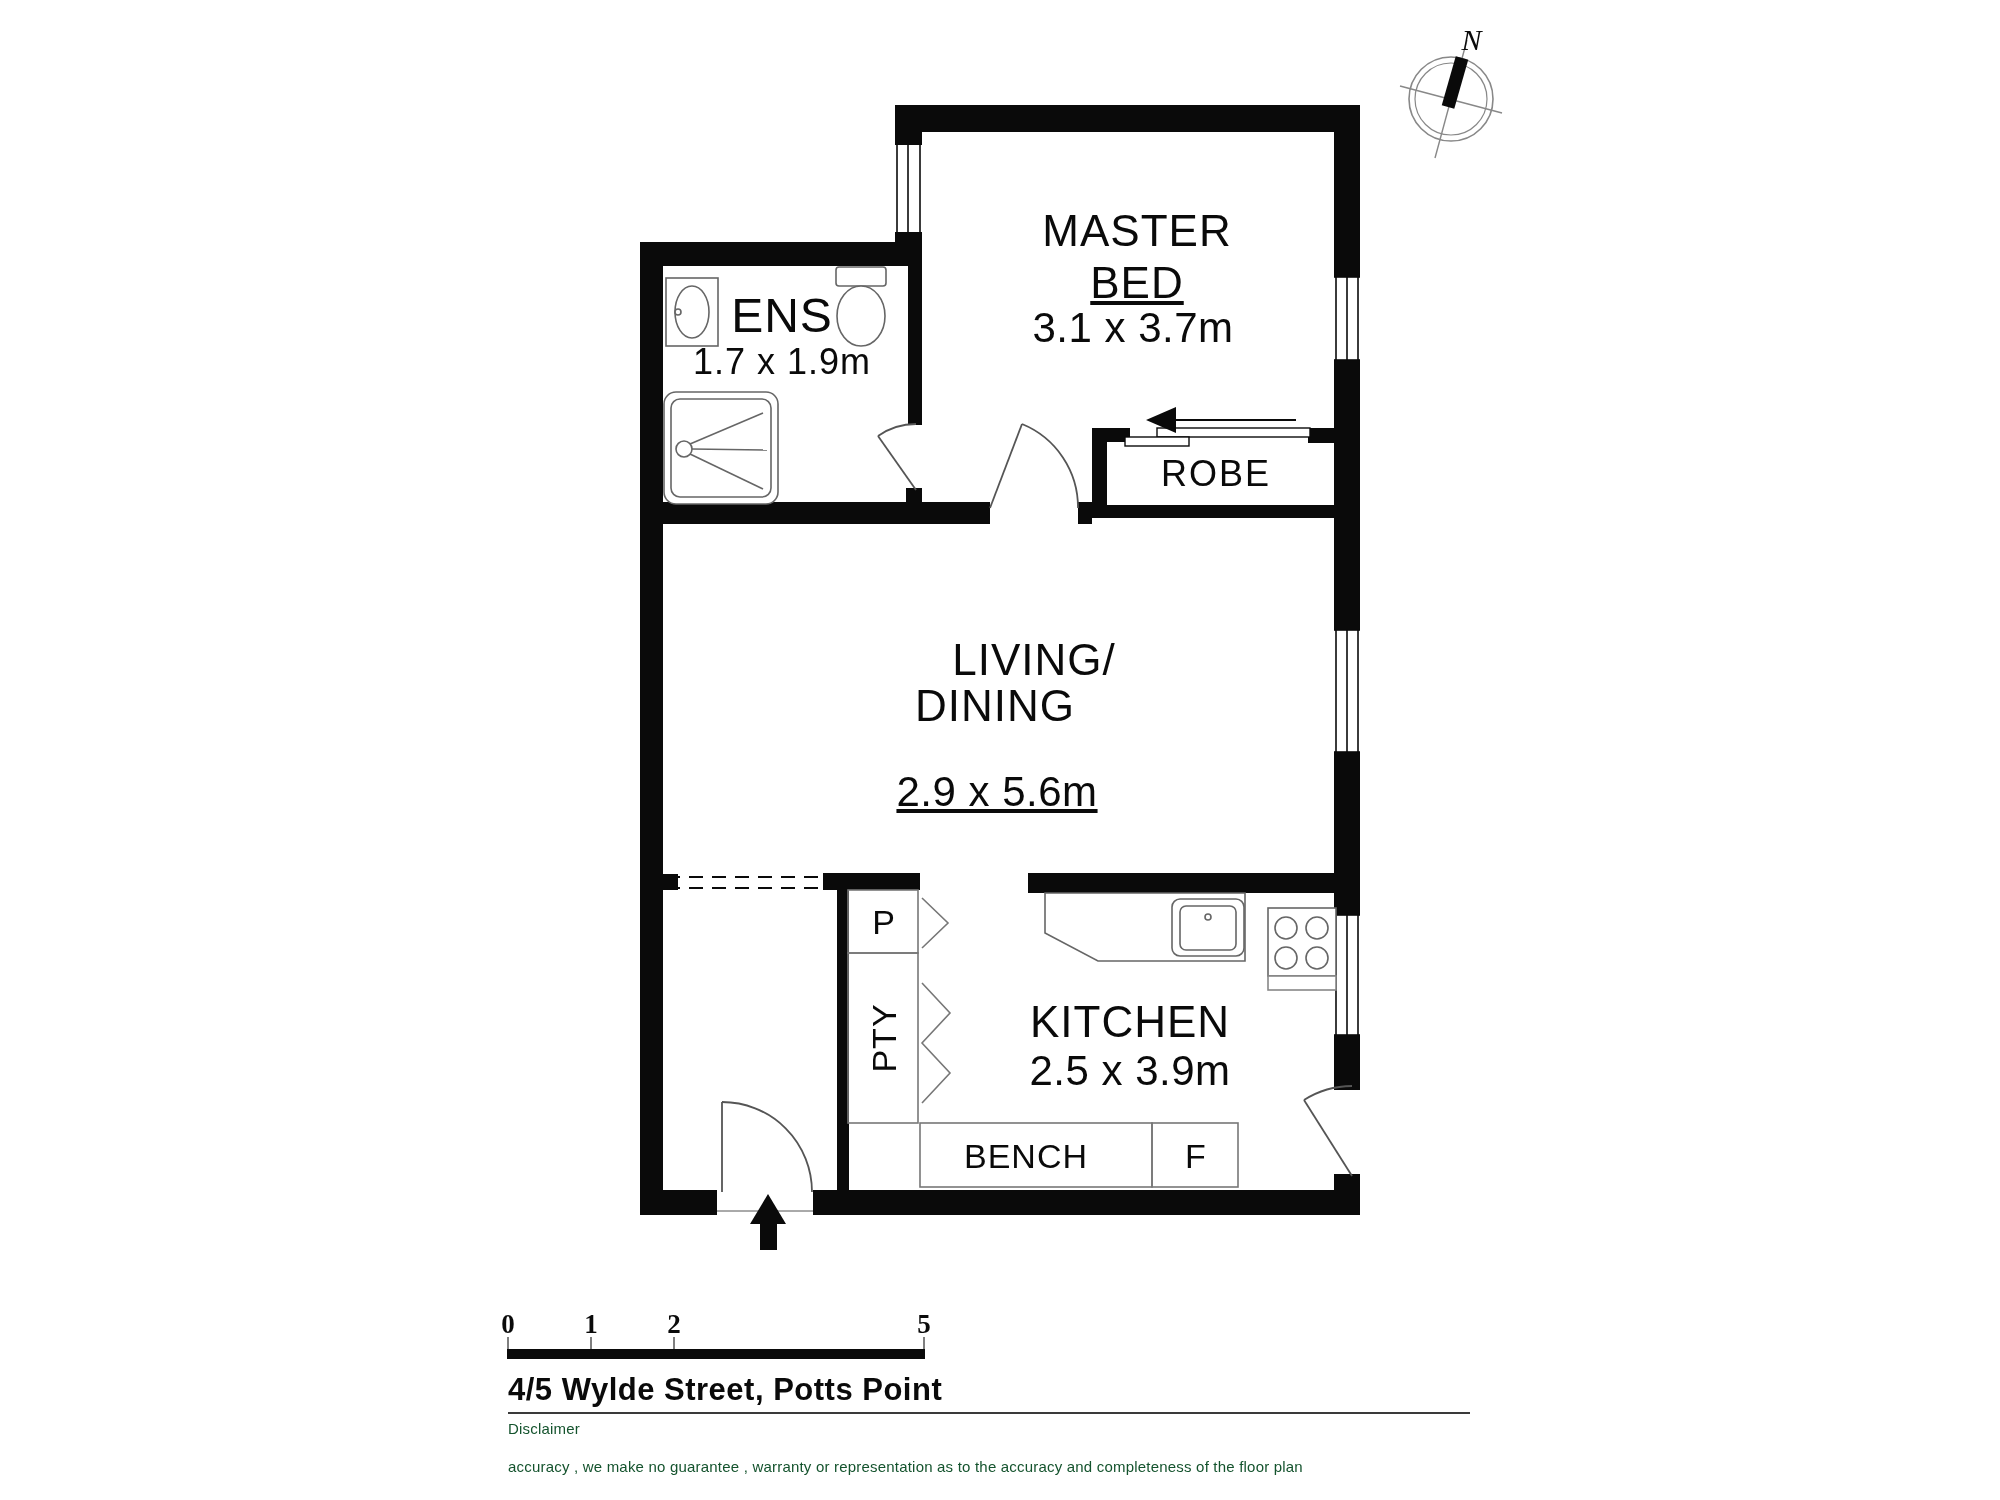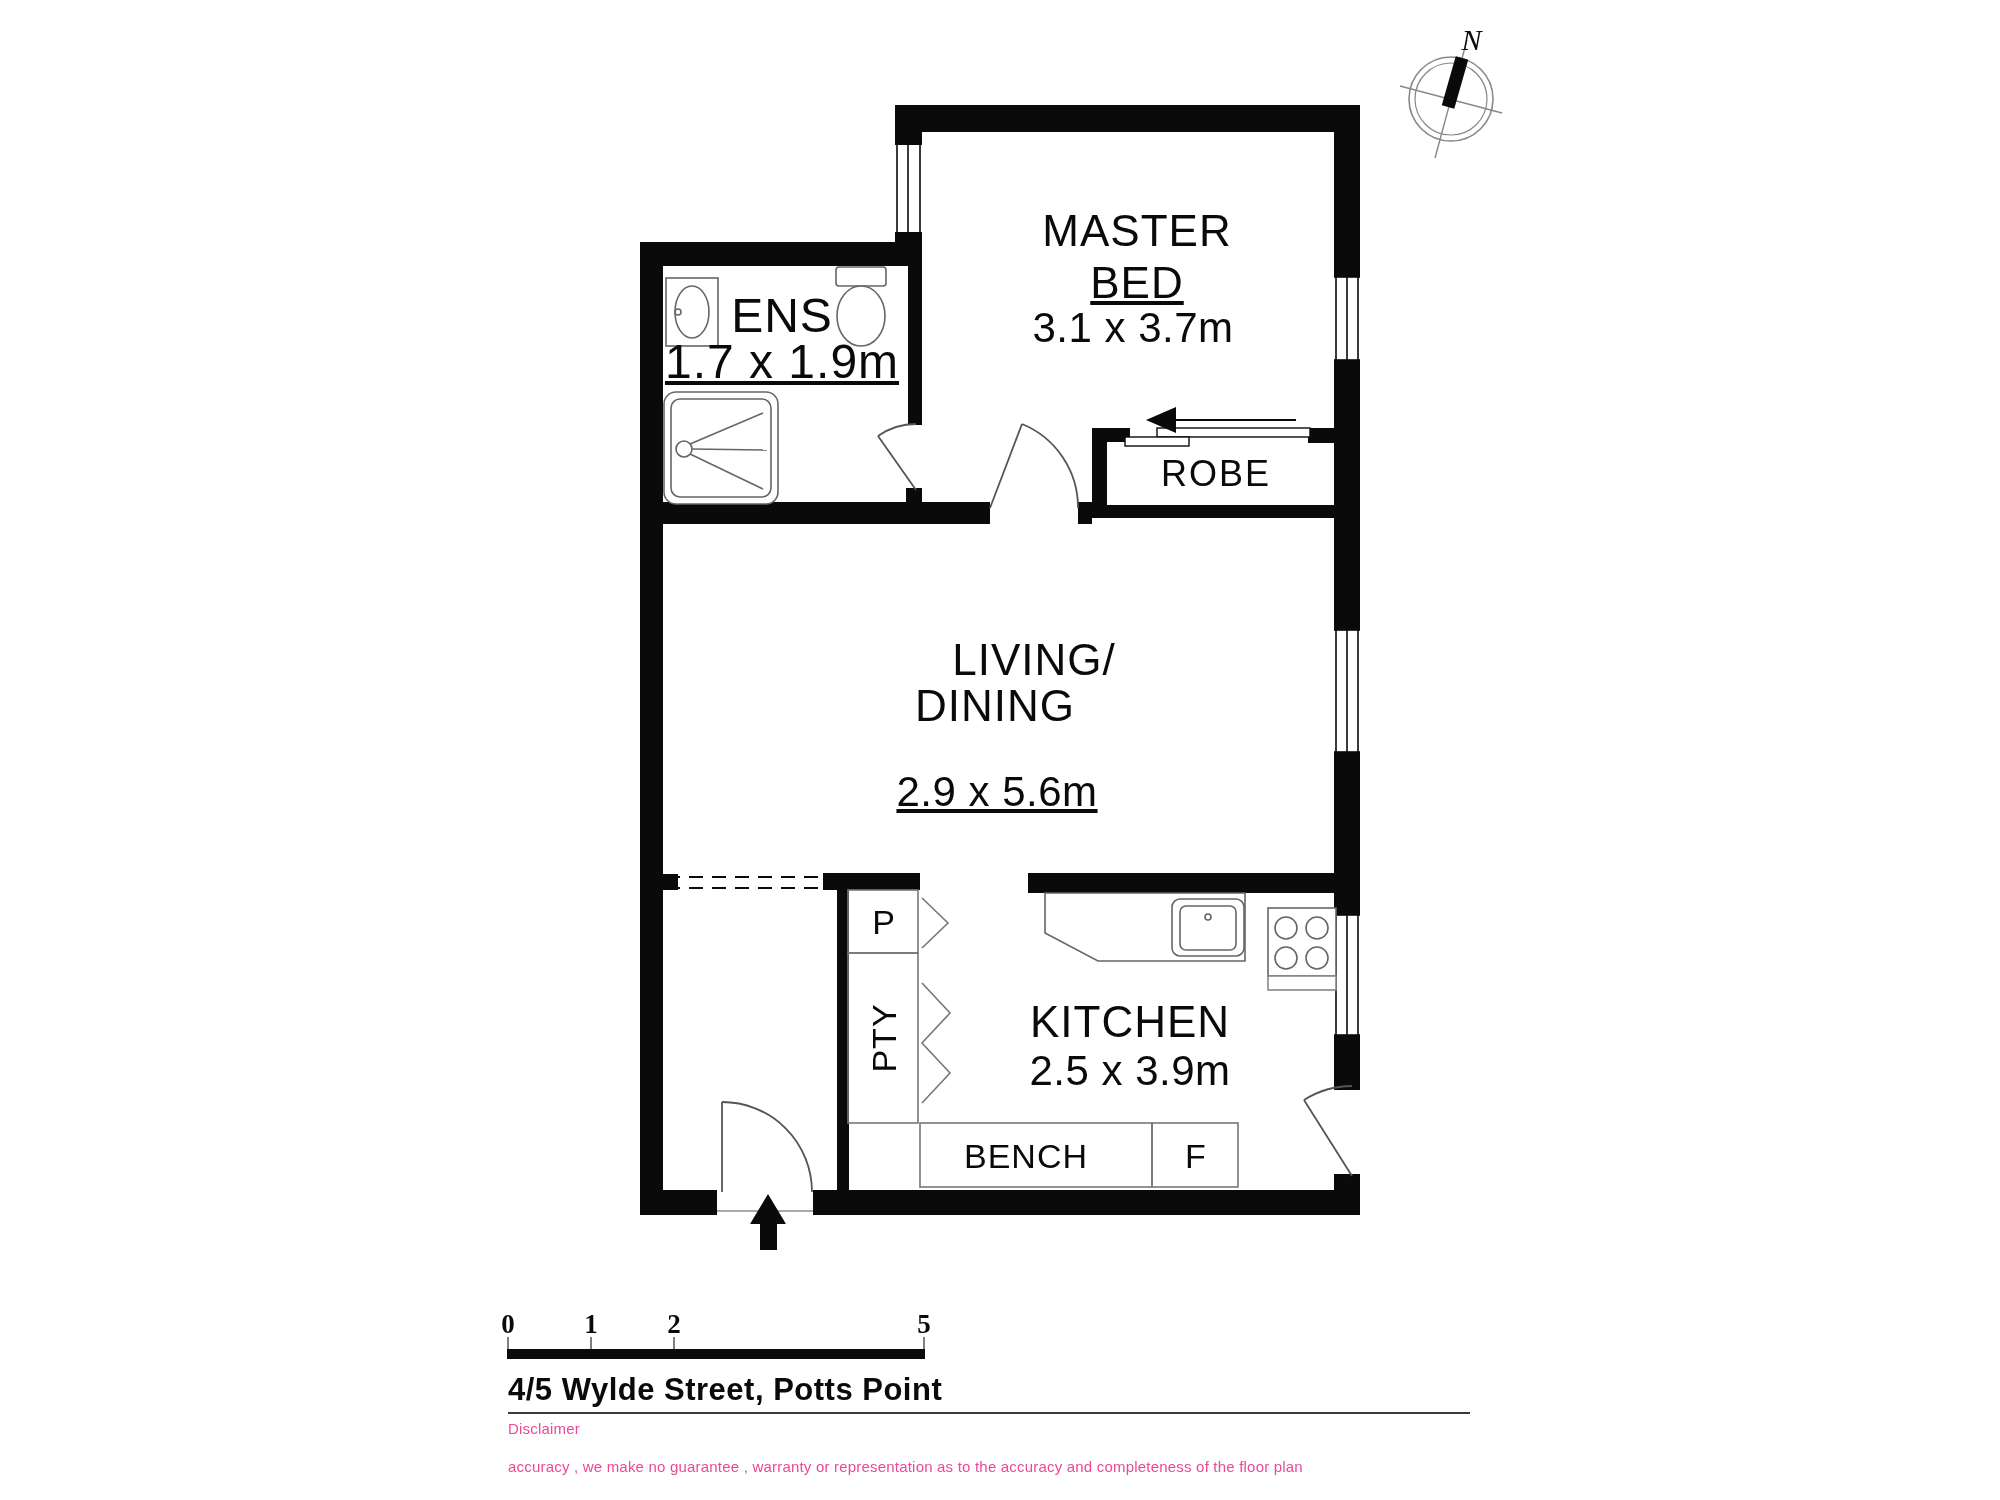--- a/index.html
+++ b/index.html
@@ -4,29 +4,29 @@
 <style>
   html,body{margin:0;padding:0;background:#fff;}
   .stage{position:relative;width:2000px;height:1500px;background:#ffffff;overflow:hidden;
          font-family:"Liberation Sans","DejaVu Sans",sans-serif;color:#0a0a0a;}
   .stage svg{position:absolute;left:0;top:0;}
   .label{position:absolute;transform:translate(-50%,-50%);white-space:nowrap;
          color:#0a0a0a;letter-spacing:1px;line-height:1;}
   .room{font-size:44px;}
   .dims{font-size:42px;letter-spacing:0.5px;}
   .small-room{font-size:48px;}
-  .small-dims{font-size:48px;text-decoration:underline;}
+  .small-dims{font-size:36px;}
   .robe{font-size:36px;letter-spacing:2px;}
   .cab{font-size:34px;}
   .rot{transform:translate(-50%,-50%) rotate(-90deg);}
   .north{font-size:30px;font-style:italic;font-family:"Liberation Serif","DejaVu Serif",serif;}
   .tick-num{font-size:27px;font-weight:bold;font-family:"Liberation Serif","DejaVu Serif",serif;letter-spacing:0;}
   .address{position:absolute;left:508px;top:1372px;font-size:31px;letter-spacing:0.5px;white-space:nowrap;font-weight:bold;}
   .rule{position:absolute;left:508px;top:1412px;width:962px;height:2px;background:#3a3a3a;}
-  .disc{position:absolute;left:508px;white-space:nowrap;font-size:15px;color:#ec4899;letter-spacing:0.2px;}
+  .disc{position:absolute;left:508px;white-space:nowrap;font-size:15px;color:#14532d;letter-spacing:0.2px;}
 </style>
 </head>
 <body>
 
 <div class="stage">
 
   <svg width="2000" height="1500" viewBox="0 0 2000 1500">
 
     <g fill="#0a0a0a">
       <rect x="895" y="105" width="465" height="27"></rect>

